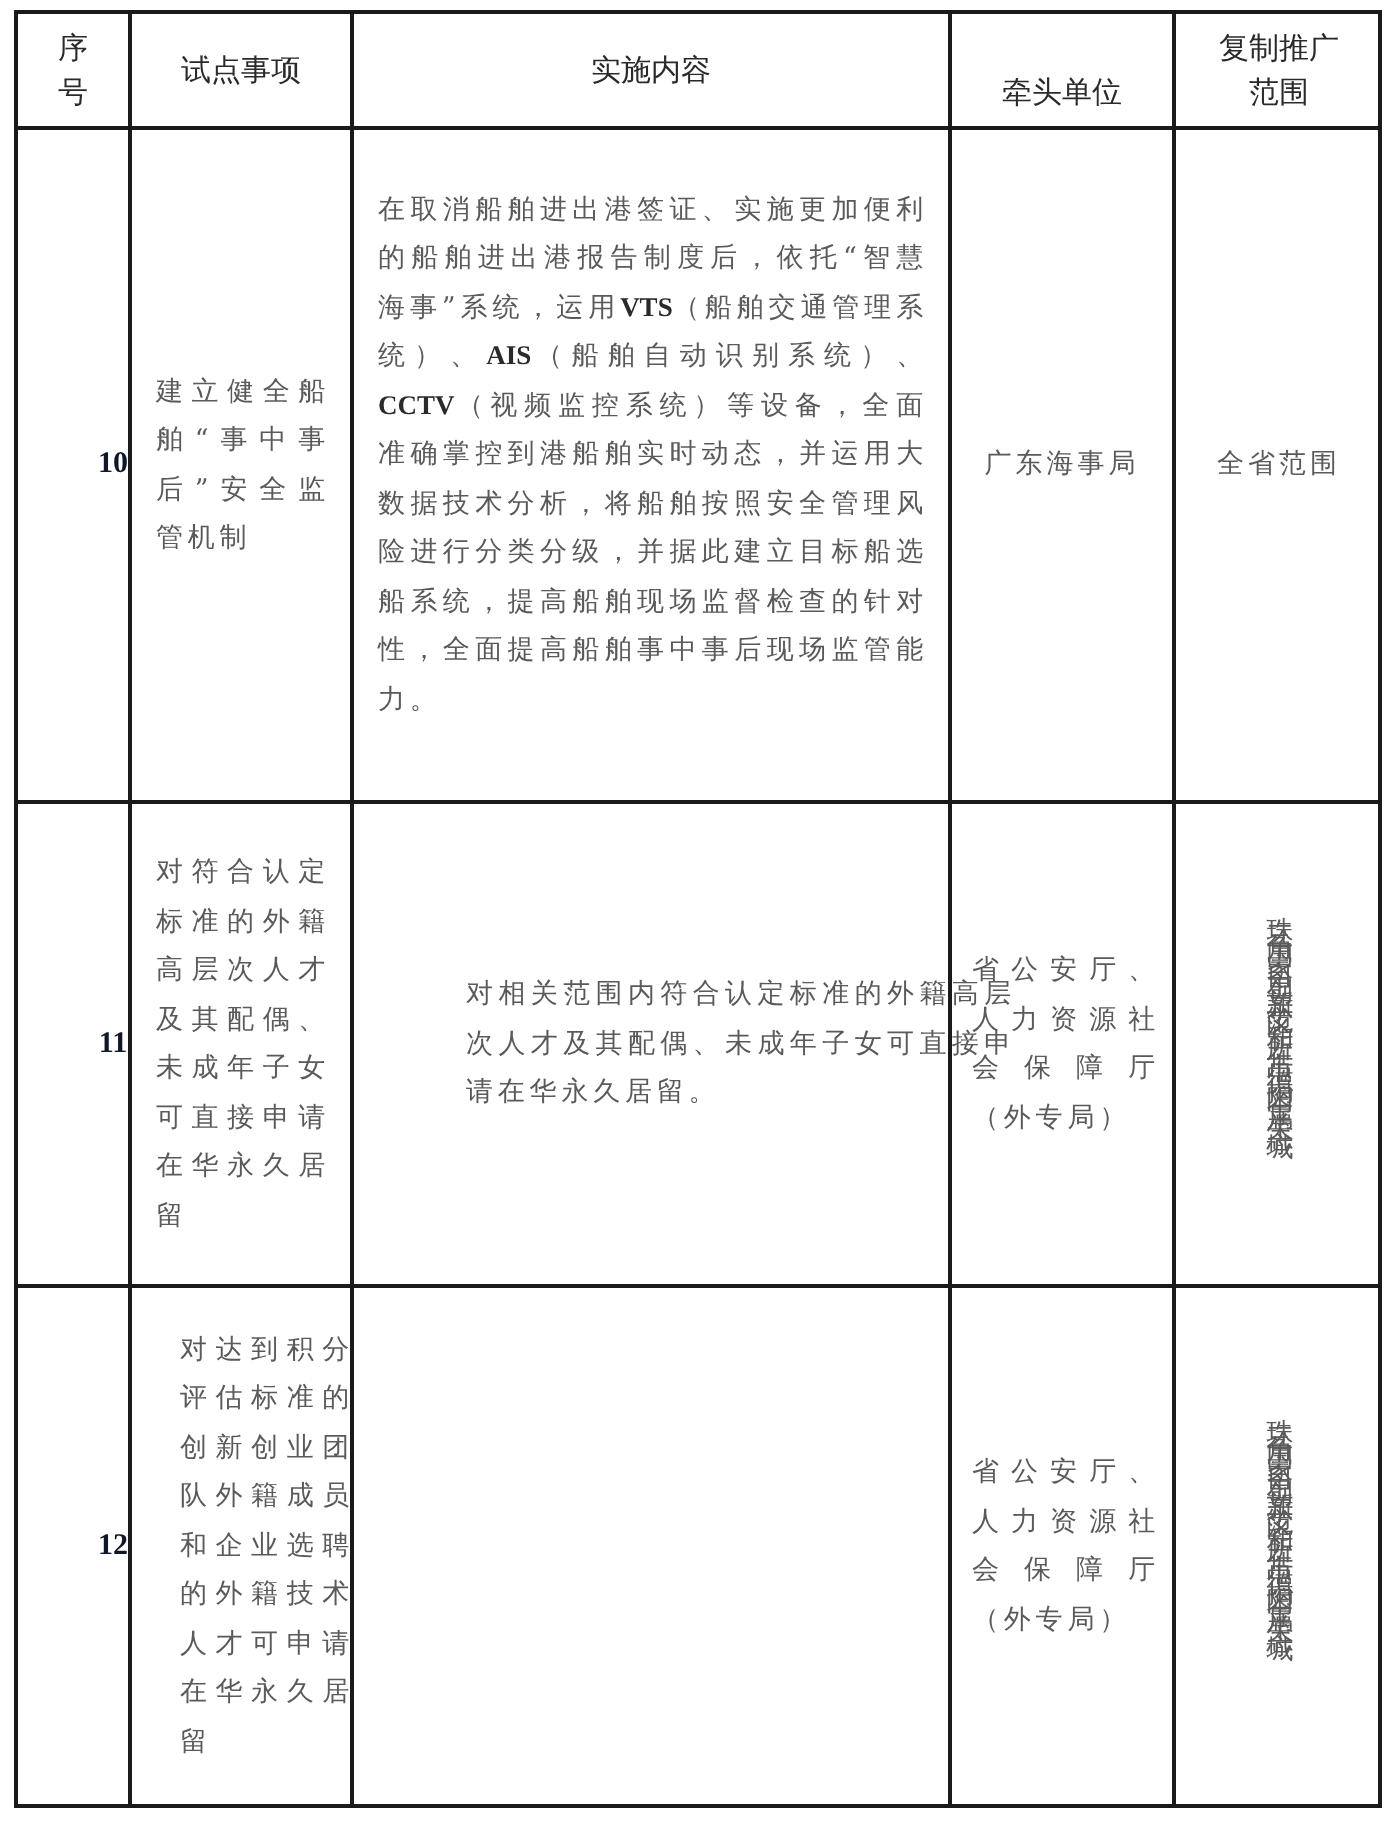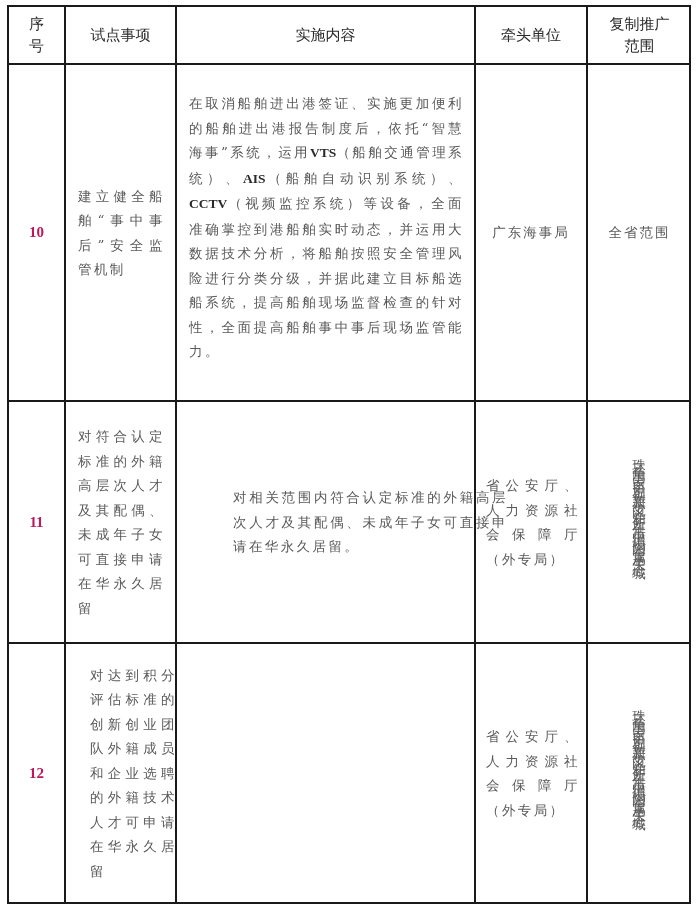--- a/index.html
+++ b/index.html
@@ -5,21 +5,21 @@
   html, body { margin:0; padding:0; background:#ffffff; }
   body { width:700px; height:913px; position:relative; overflow:hidden;
          font-family:"DejaVu Serif", "Liberation Serif", serif; color:#5a5a5a; }
   .tbl { position:absolute; left:7px; top:5px; width:684px; height:899px;
          border:2px solid #1a1a1a; box-sizing:border-box; }
   .vline { position:absolute; top:0; bottom:0; width:2px; background:#1a1a1a; }
   .hline { position:absolute; left:0; right:0; height:2px; background:#1a1a1a; }
   .cell { position:absolute; display:flex; align-items:center; justify-content:center;
           box-sizing:border-box; }
   .hdr { color:#2a2a2a; font-family:"DejaVu Sans", "Liberation Sans", sans-serif; font-size:15px; text-align:center; line-height:22px; }
-  .num { color:#be185d; font-family:"Liberation Serif", serif; font-size:15px; font-weight:bold; }
+  .num { color:#0f172a; font-family:"Liberation Serif", serif; font-size:15px; font-weight:bold;margin-left:20px; }
   .txt { font-size:13.5px; line-height:24.5px; letter-spacing:2.4px; text-align:justify; }
   .txt-sm { font-size:13.5px; line-height:24.5px; letter-spacing:2px; }
   .vtxt { writing-mode: vertical-rl; font-size:13.5px; line-height:24px; letter-spacing:4.5px; height:150px; }
   b.latin { font-family:"Liberation Serif", serif; color:#2a2a2a; letter-spacing:0; }
 </style>
 </head>
 <body>
 
 <div class="tbl">
 
@@ -34,21 +34,21 @@
 
   <div class="cell hdr" style="left:0;top:0;width:55px;height:56px;padding:0 14px;">
       <span>序号</span>
     </div>
   <div class="cell hdr" style="left:57px;top:0;width:109px;height:56px;">
       <span>试点事项</span>
     </div>
   <div class="cell hdr" style="left:168px;top:0;width:297px;height:56px;">
       <span>实施内容</span>
     </div>
-  <div class="cell hdr" style="left:467px;top:0;width:110px;height:56px;">
+  <div class="cell hdr" style="left:467px;top:11px;width:110px;height:56px;">
       <span>牵头单位</span>
     </div>
   <div class="cell hdr" style="left:579px;top:0;width:103px;height:56px;padding:0 18px;">
       <span>复制推广范围</span>
     </div>
 
   <div class="cell num" style="left:0;top:58px;width:55px;height:335px;">
       <span>10</span>
     </div>
   <div class="cell" style="left:57px;top:58px;width:109px;height:335px;padding:0 10px 0 12px;">

